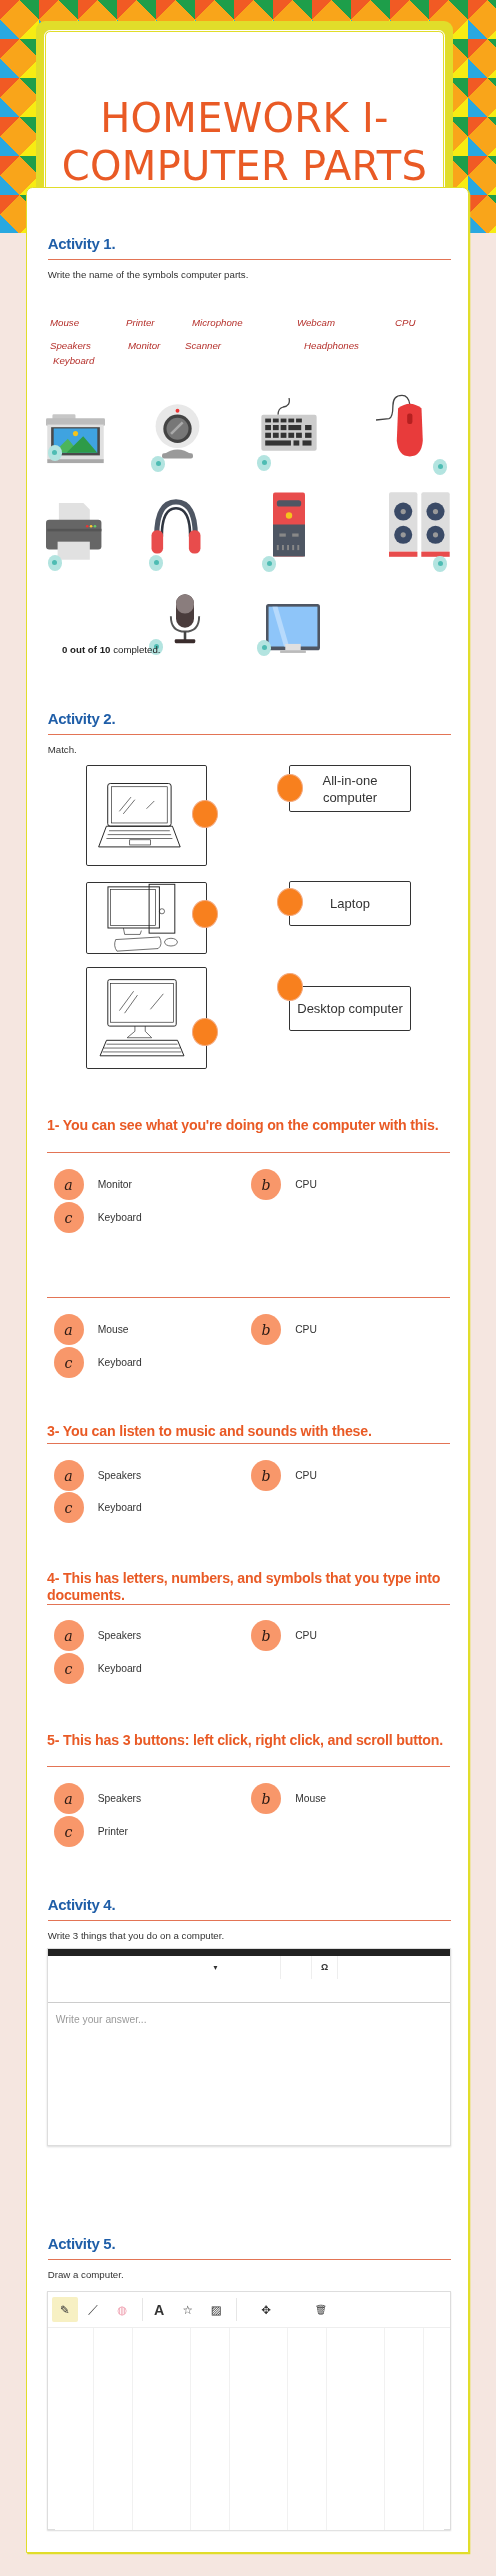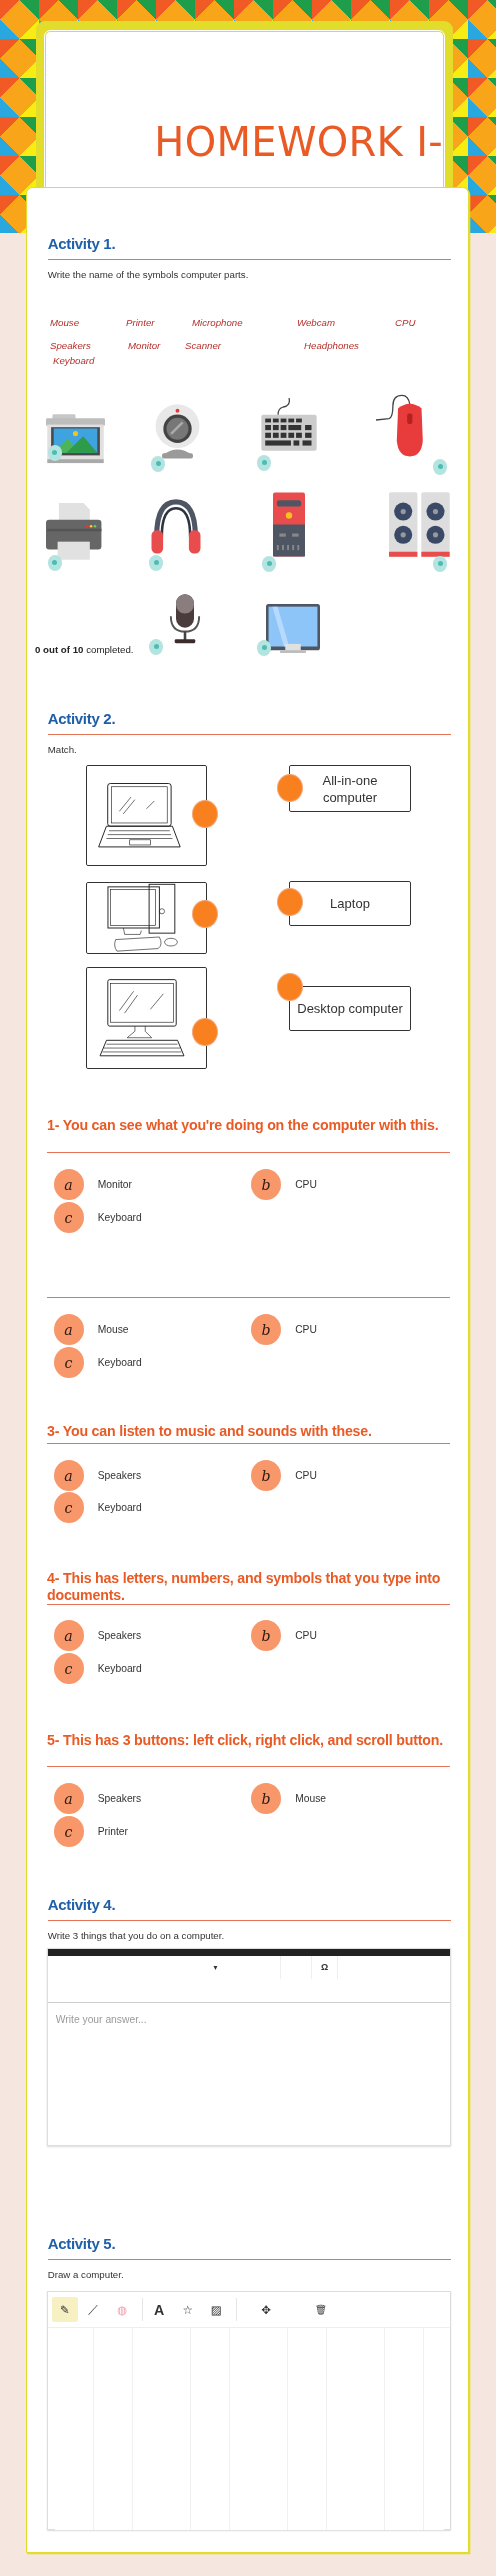--- a/index.html
+++ b/index.html
@@ -13,21 +13,21 @@
       linear-gradient(315deg, #f7ec13 25%, transparent 25%) 0 0/39px 39px,
       linear-gradient(45deg, #29a8e0 25%, transparent 25%) 0 0/39px 39px,
       #f9a51a;
   }
   .title-frame {
     position: absolute; left: 36px; top: 20.7px; width: 417px; height: 251px;
     background: #e1dd2a; border-radius: 9px; padding: 10.3px 9px 0 9px;
   }
   .title-inner {
     width: 100%; height: 100%; background: #fff; border: 1.3px solid #e1dd2a; outline: 0.6px solid #fff;
-    border-radius: 5.2px 5.2px 0 0; display: flex; align-items: center; justify-content: flex-end; padding-bottom: 19.4px;
+    border-radius: 5.2px 5.2px 0 0; display: flex; align-items: center; justify-content: center; padding-bottom: 19.4px;
   }
   .title-text { color: #e95a25; font-size: 40px; line-height: 48px; text-align: center; font-weight: 400; letter-spacing: 0.3px; font-family: "DejaVu Sans", sans-serif; }
   .sheet {
     position: absolute; left: 26px; top: 187px; width: 443px; height: 2366px;
     background: #fff; border: 1.3px solid #e1dd2a; border-radius: 6.5px 6.5px 0 0;
     box-shadow: 1.3px 1.3px 0 #e1dd2a;
   }
   .content { position: absolute; left: 20.7px; width: 423px; }
   .act-head { color: #1f5ea8; font-weight: bold; font-size: 15px; letter-spacing: -0.3px; }
   .rule { border-top: 0.6px solid #e37455; margin-top: 6.5px; }
@@ -63,20 +63,21 @@
 </head>
 <body>
 
 <div class="page">
   <div class="banner"></div>
 
   <div class="title-frame">
     <div class="title-inner">
       <div class="title-text">
         <div>HOMEWORK I-</div>
+        <div>COMPUTER PARTS</div>
       </div>
     </div>
   </div>
 
   <div class="sheet">
 
     <div class="content" style="top:47px;">
       <div class="act-head">Activity 1.</div>
       <div class="rule" style="width:403px;"></div>
       <div class="instr">Write the name of the symbols computer parts.</div>
@@ -234,21 +235,21 @@
       <svg width="54" height="49" viewBox="0 0 84 76">
           <rect x="0" y="0" width="84" height="72" rx="4" fill="#4e5663"></rect>
           <rect x="4" y="4" width="76" height="62" fill="#8ec5f9"></rect>
           <polygon points="10,4 18,4 36,66 28,66" fill="#b7dafc"></polygon>
           <rect x="30" y="62" width="24" height="10" fill="#e0e0e0"></rect>
           <rect x="22" y="72" width="40" height="4" fill="#bbb"></rect>
         </svg>
     </div>
     <div class="drop" style="left:230px;top:452px;"></div>
 
-    <div class="progress" style="left:8px;top:456px;"><b>0 out of 10</b><span> completed.</span></div>
+    <div class="progress" style="left:35px;top:456px;"><b>0 out of 10</b><span> completed.</span></div>
 
     <div class="content" style="top:522px;">
       <div class="act-head">Activity 2.</div>
       <div class="rule" style="width:403px;"></div>
       <div class="instr">Match.</div>
     </div>
 
     <div class="match-card" style="left:59px;top:577px;height:101px;">
       <svg width="121" height="101" viewBox="0 0 187 156">
           <rect x="32" y="27" width="98" height="66" rx="4" fill="none" stroke="#222" stroke-width="1.5"></rect>

